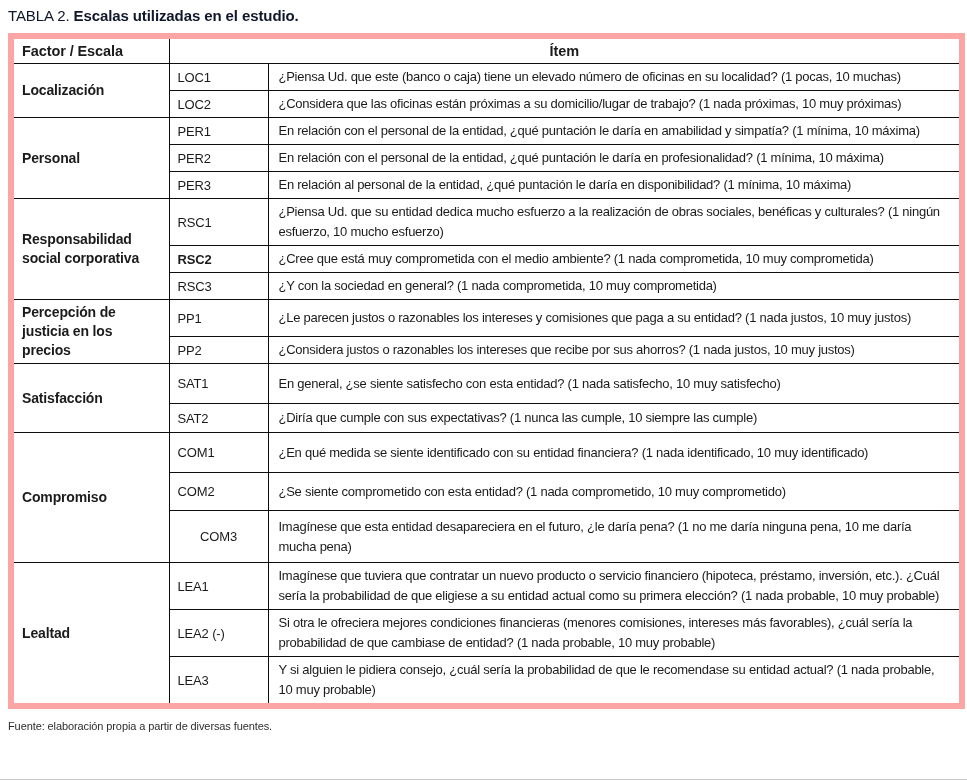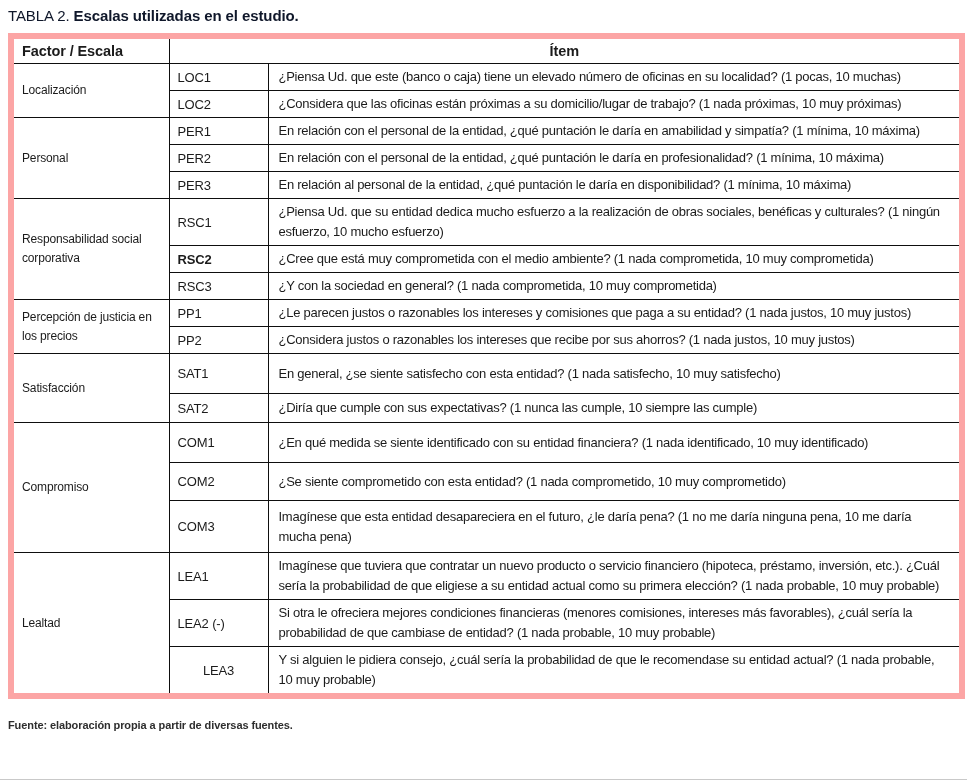--- a/index.html
+++ b/index.html
@@ -49,44 +49,43 @@
     letter-spacing: -0.1px;
   }
   th.h-item {
     text-align: center;
     font-size: 14.5px;
     font-weight: bold;
     padding: 4px 5px;
     letter-spacing: -0.1px;
   }
   td.factor-cell {
-    font-size: 12px;
-    font-weight: normal;
+    font-size: 14px;
+    font-weight: bold;
     padding: 3px 8px;
     letter-spacing: -0.15px;
     line-height: 19px;
   }
   td.code-cell {
     font-size: 13px;
     padding: 3px 8px;
     letter-spacing: -0.15px;
   }
   td.item-cell {
     font-size: 13px;
     padding: 3px 10px;
     line-height: 20px;
     letter-spacing: -0.25px;
     margin-top: 24px;
   }
   .source-note {
     font-size: 11px;
     color: #2e2e2e;
-    margin-top: 20px;
-    letter-spacing: -0.1px;
-    font-weight: bold;
+    margin-top: 11px;
+    letter-spacing: -0.1px;
   }
   .bottom-rule {
     position: absolute;
     left: 0;
     bottom: 2px;
     width: 967px;
     border-top: 1px solid #c9c9c9;
   }
 </style>
 </head>
@@ -168,34 +167,34 @@
         <tr>
           <td class="factor-cell" rowspan="3">Compromiso</td>
           <td class="code-cell" style="height: 40px;">COM1</td>
           <td class="item-cell">¿En qué medida se siente identificado con su entidad financiera? (1 nada identificado, 10 muy identificado)</td>
         </tr>
         <tr>
           <td class="code-cell" style="height: 38px;">COM2</td>
           <td class="item-cell">¿Se siente comprometido con esta entidad? (1 nada comprometido, 10 muy comprometido)</td>
         </tr>
         <tr>
-          <td class="code-cell" style="height: 52px;">COM3</td>
+          <td class="code-cell" style="height: 52px; text-align: center;">COM3</td>
           <td class="item-cell">Imagínese que esta entidad desapareciera en el futuro, ¿le daría pena? (1 no me daría ninguna pena, 10 me daría mucha pena)</td>
         </tr>
         <tr>
           <td class="factor-cell" rowspan="3">Lealtad</td>
           <td class="code-cell">LEA1</td>
           <td class="item-cell">Imagínese que tuviera que contratar un nuevo producto o servicio financiero (hipoteca, préstamo, inversión, etc.). ¿Cuál sería la probabilidad de que eligiese a su entidad actual como su primera elección? (1 nada probable, 10 muy probable)</td>
         </tr>
         <tr>
           <td class="code-cell" style="height: 44px;">LEA2 (-)</td>
           <td class="item-cell">Si otra le ofreciera mejores condiciones financieras (menores comisiones, intereses más favorables), ¿cuál sería la probabilidad de que cambiase de entidad?  (1 nada probable, 10 muy probable)</td>
         </tr>
         <tr>
-          <td class="code-cell" style="height: 44px; text-align: center;">LEA3</td>
+          <td class="code-cell" style="height: 44px;">LEA3</td>
           <td class="item-cell">Y si alguien le pidiera consejo, ¿cuál sería la probabilidad de que le recomendase su entidad actual? (1 nada probable, 10 muy probable)</td>
         </tr>
       </tbody>
   </table>
 
   <div class="source-note">Fuente: elaboración propia a partir de diversas fuentes.</div>
 
   <div class="bottom-rule"></div>
 
 </div>

